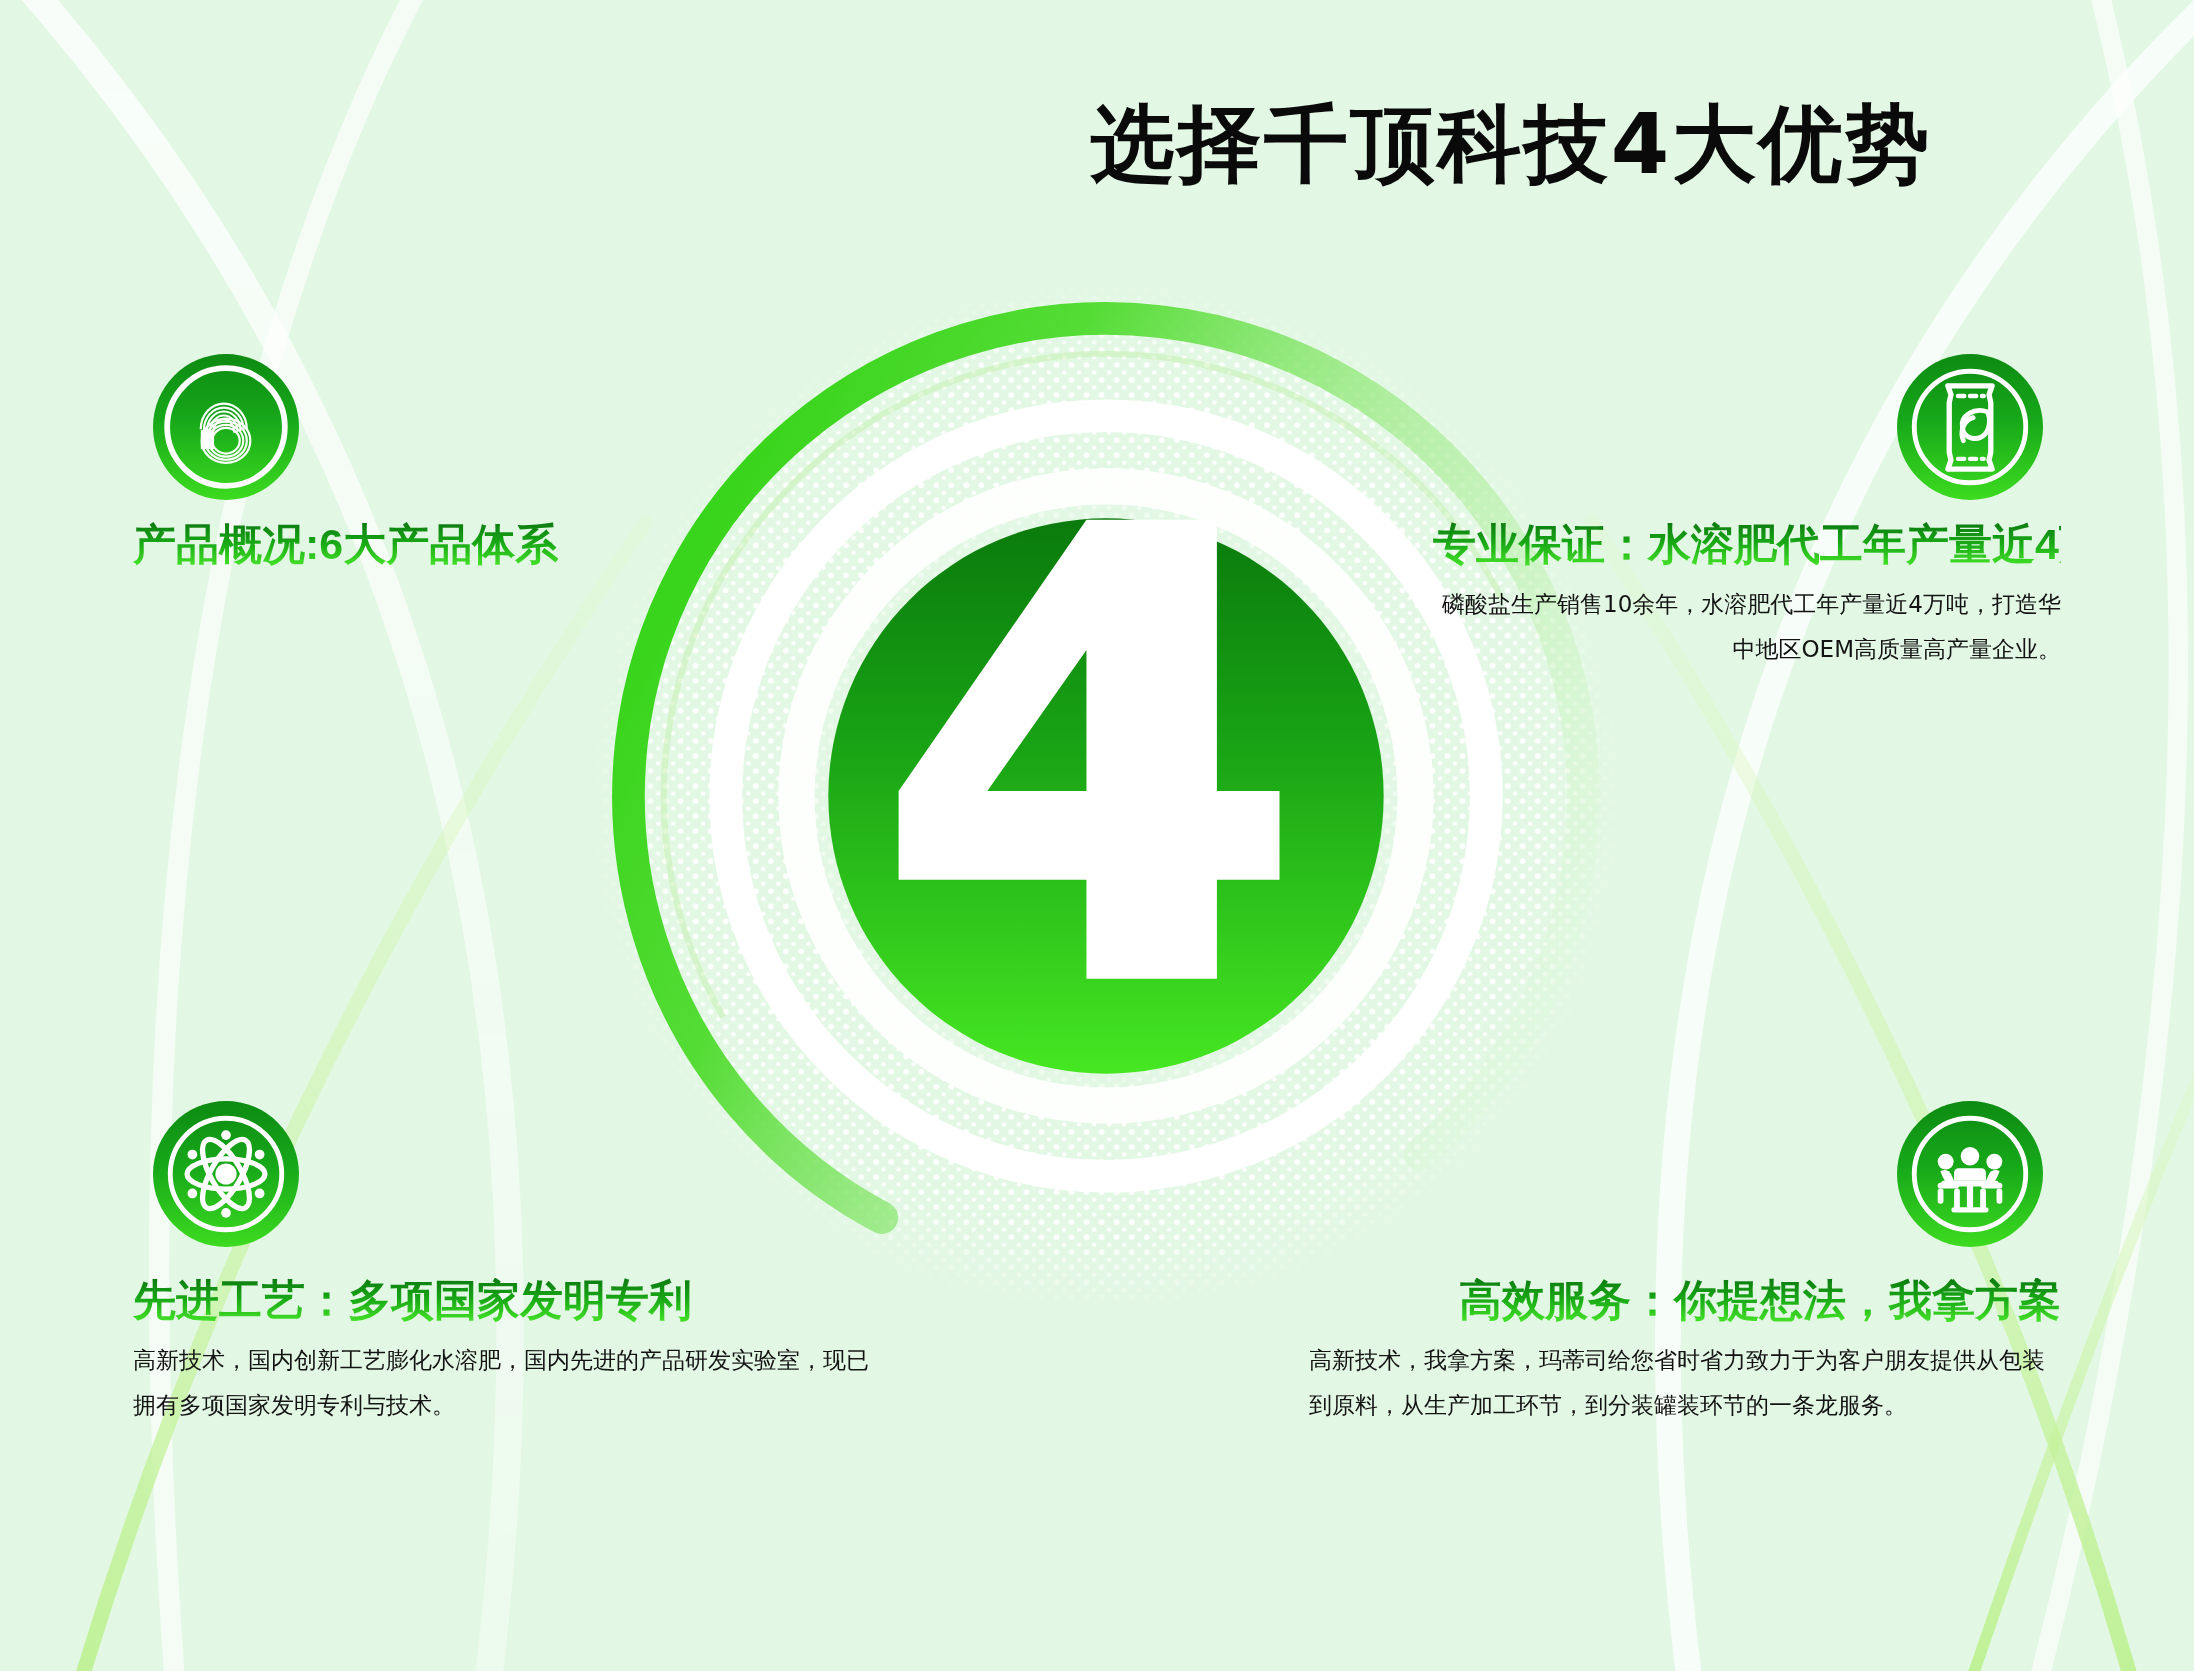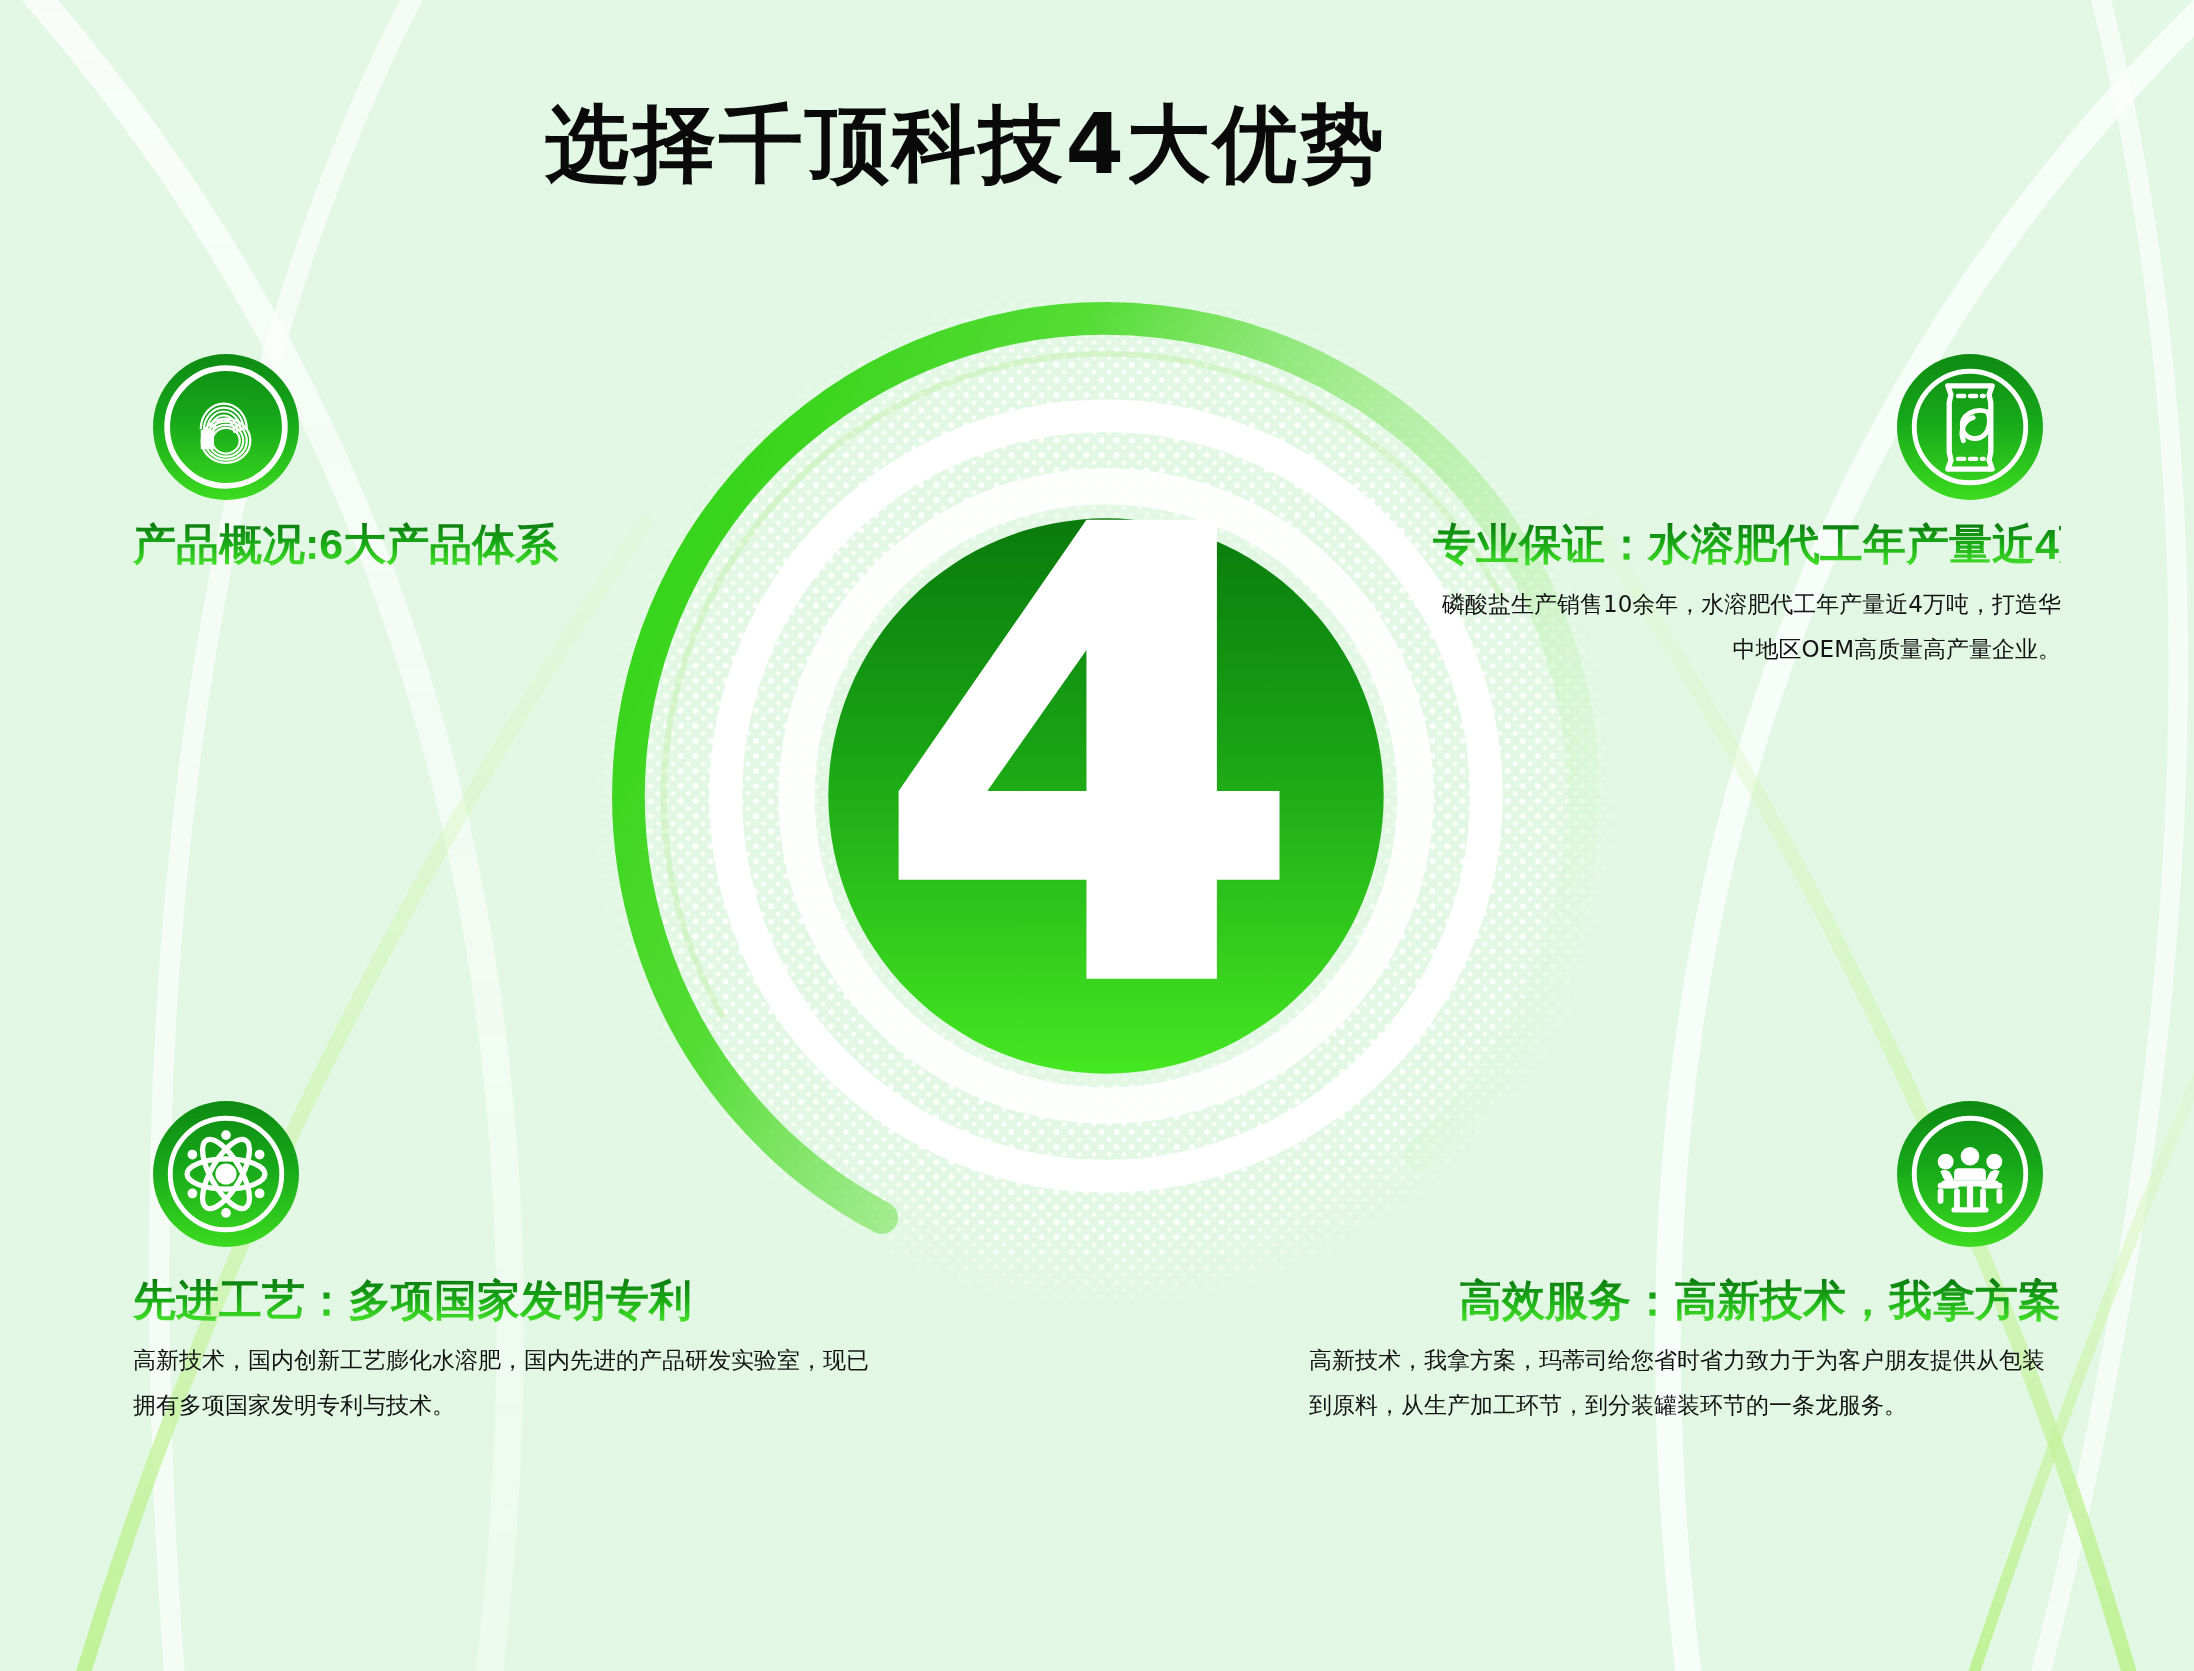--- a/index.html
+++ b/index.html
@@ -10,21 +10,21 @@
     overflow:hidden;position:relative;
   }
   #stage{position:absolute;inset:0;overflow:hidden;}
 
   
   .bg-svg{position:absolute;inset:0;width:2194px;height:1672px;pointer-events:none;}
 
   
   .title{
     position:absolute;top:102px;left:0;width:1932px;
-    text-align:center;
+    text-align:right;
     font-size:84px;font-weight:bold;color:#0a0a0a;
     letter-spacing:2.7px;line-height:1;
     font-family:"DejaVu Sans","Liberation Sans",sans-serif;
   }
 
   
   .center-wrap{position:absolute;left:571px;top:261px;width:1070px;height:1070px;}
   .center-wrap svg{position:absolute;inset:0;}
 
   
@@ -253,18 +253,18 @@
 
         <circle cx="220" cy="137" r="18"></circle>
         <path d="M 232 159 a 16 16 0 0 0 -24 6 l -10 22 h 20 l 8 -14 z"></path>
         <rect x="190" y="185" width="48" height="13" rx="6"></rect>
         <rect x="225" y="198" width="13" height="34" rx="6"></rect>
         <rect x="188" y="198" width="13" height="52" rx="6"></rect>
       </g>
     </svg>
   </div>
   <div class="quad right" style="right:133px;top:1278px;width:778px;">
-    <div class="q-head">高效服务：高新技术，我拿方案</div>
+    <div class="q-head">高效服务：你提想法，我拿方案</div>
     <div class="q-body" style="width:752px;margin-left:auto;text-align:left;">高新技术，我拿方案，玛蒂司给您省时省力致力于为客户朋友提供从包装到原料，从生产加工环节，到分装罐装环节的一条龙服务。</div>
   </div>
 
 </div>
 
 
 </body></html>

